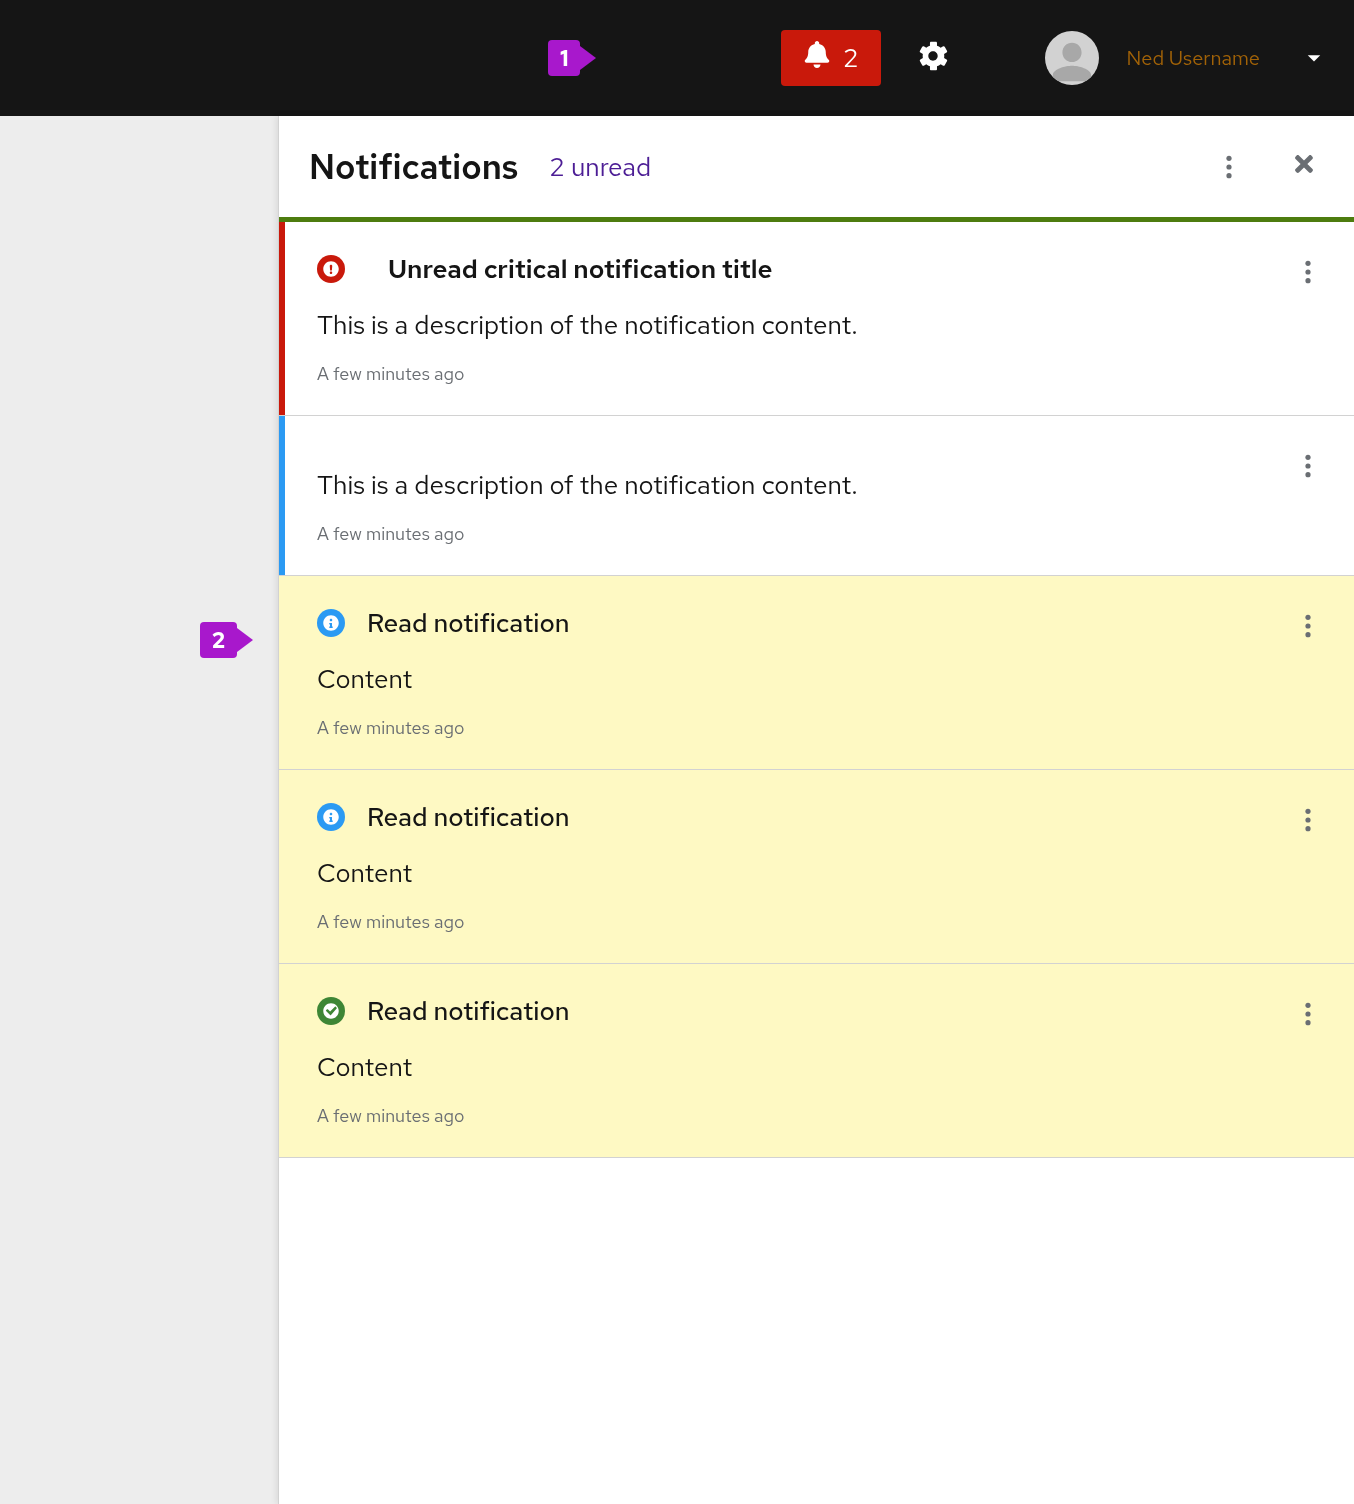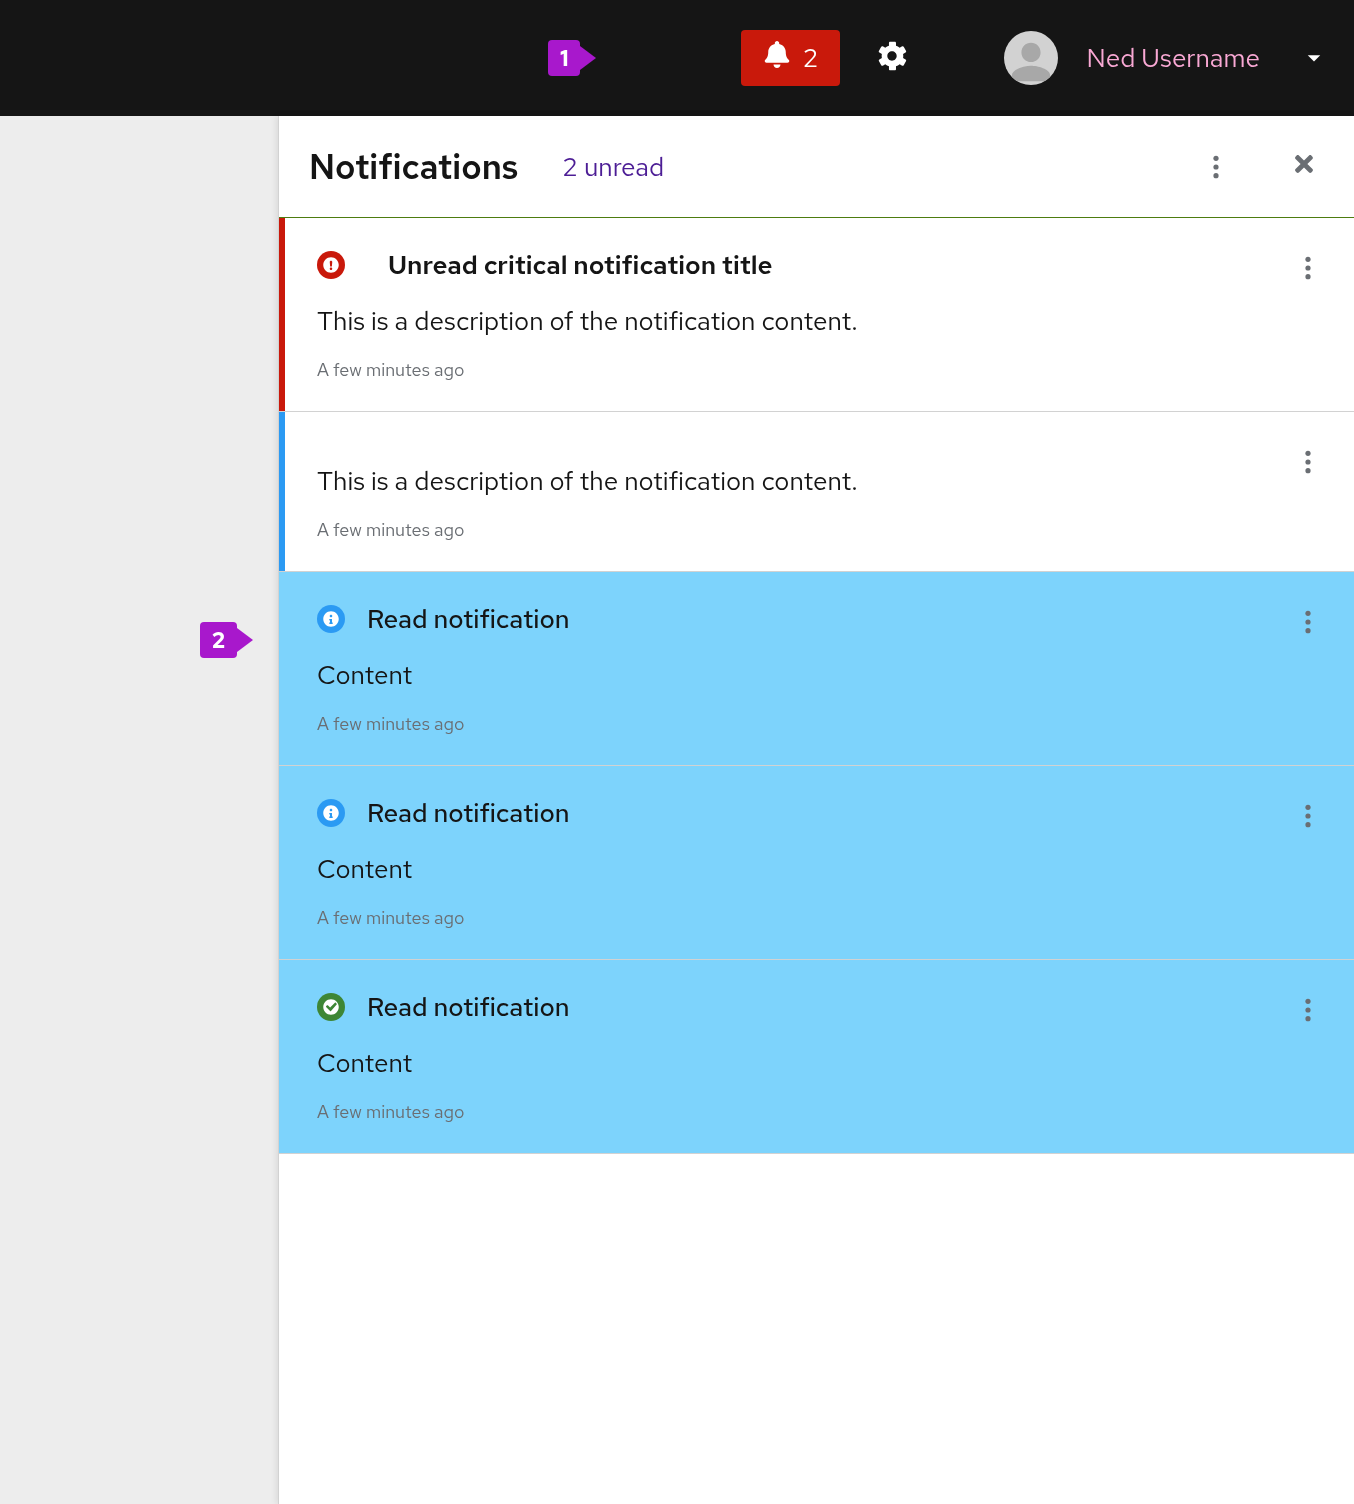--- a/index.html
+++ b/index.html
@@ -35,58 +35,58 @@
 }
 .notif-badge svg { width: 28px; height: 28px; fill: #fff; }
 .gear-btn svg { width: 30px; height: 30px; fill: #fff; }
 .gear-btn { display:flex; align-items:center; justify-content:center; width:48px; height:48px; cursor:pointer;}
 .avatar {
   width: 54px; height: 54px; border-radius: 50%; background: #d2d2d2;
   display:flex; align-items:flex-end; justify-content:center; overflow:hidden;
   margin-left: 60px;
 }
 .avatar svg { width: 46px; height: 46px; fill: #a8a8a8; }
-.username { color:#f9a8d4; font-size: 26px; }
+.username { color:#a16207; font-size: 20px; }
 .caret { margin-left: 18px; }
 .caret svg { width:16px; height:10px; fill:#fff;}
 .drawer {
   position: absolute;
   top: 116px;
   right: 0;
   width: 1076px;
   bottom: 0;
   background: #fff;
   border-left: 1px solid #d2d2d2;
   display:flex;
   flex-direction:column;
   box-shadow: -2px 0 6px rgba(0,0,0,.08);
 }
 .drawer-header {
   display:flex;
   align-items:center;
   padding: 28px 28px 28px 30px;
-  border-bottom: 1px solid #4d7c0f;
-  gap: 44px;
+  border-bottom: 5px solid #4d7c0f;
+  gap: 31px;
 }
 .drawer-title { font-size: 34px; font-weight: 600; }
 .drawer-sub { font-size: 26px; color: #4c1d95; }
 .spacer { flex:1; }
 .icon-btn {
   width: 44px; height: 44px; display:flex; align-items:center; justify-content:center;
   cursor:pointer; color:#6a6e73;
 }
 .icon-btn svg { width: 26px; height: 26px; fill: currentColor; }
 .icon-btn.dots { font-size: 0; }
 .list { flex:1; overflow:auto; }
 .item {
   position: relative;
   padding: 30px 32px 30px 38px;
   border-bottom: 1px solid #d2d2d2;
 }
-.item.read { background: #7dd3fc; }
+.item.read { background: #fef9c3; }
 .item.unread::before {
   content:"";
   position:absolute; left:0; top:0; bottom:0; width:6px;
 }
 .item.unread.critical::before { background:#c9190b; }
 .item.unread.info::before { background:#2b9af3; }
 .item-head { display:flex; align-items:center; gap: 22px; }
 .item-icon { width: 28px; height: 28px; border-radius:50%; display:flex; align-items:center; justify-content:center; flex:0 0 28px;}
 .item-icon.critical { background:#c9190b; }
 .item-icon.info { background:#2b9af3; }

